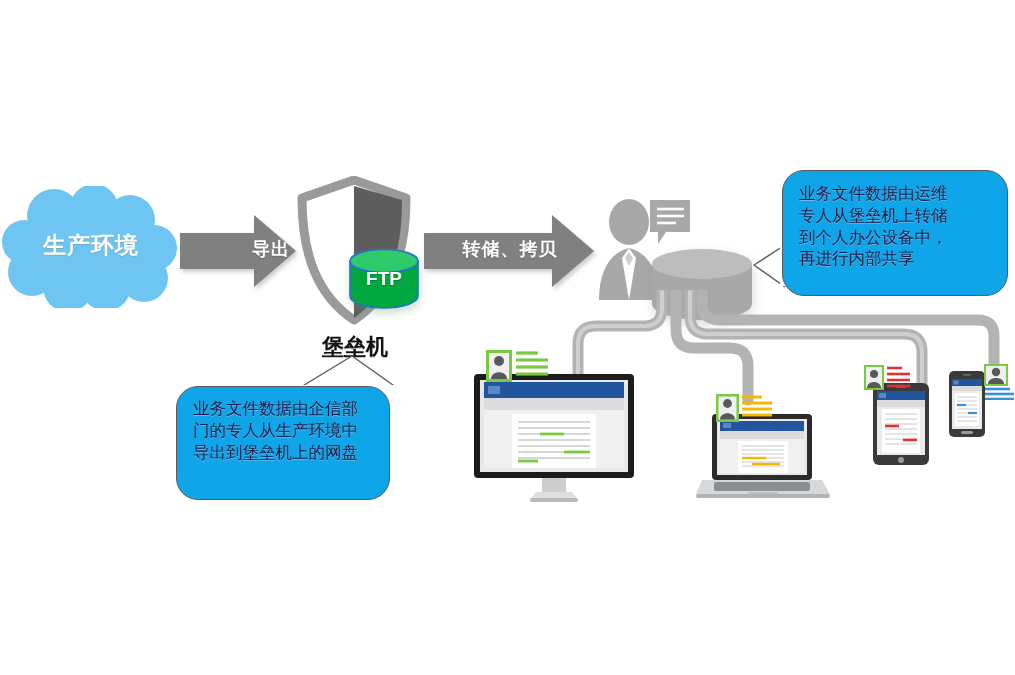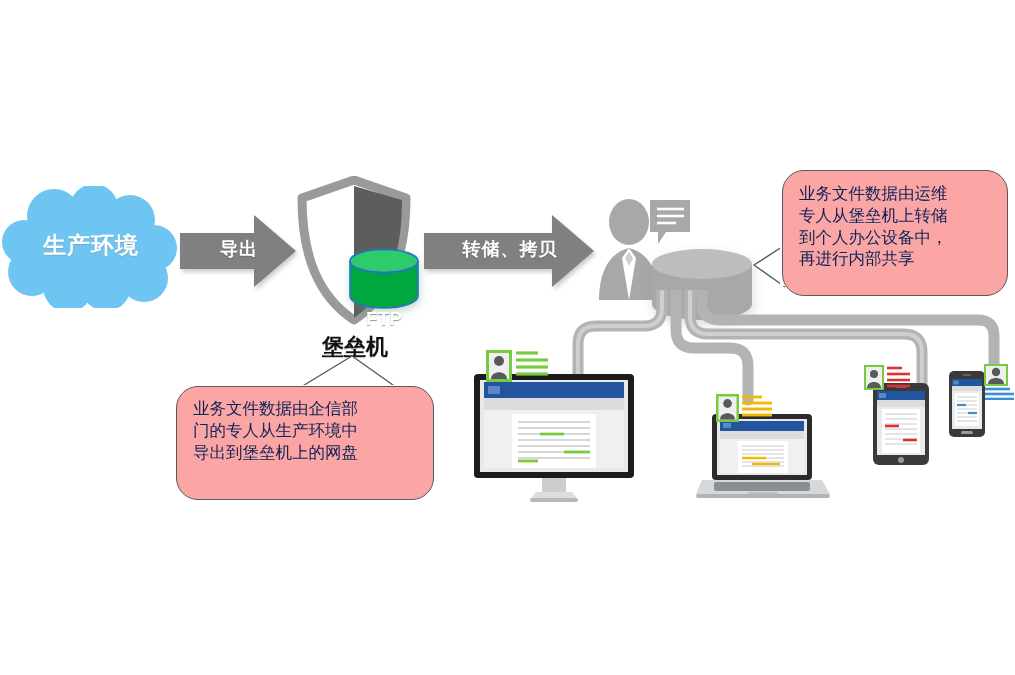--- a/index.html
+++ b/index.html
@@ -41,34 +41,33 @@
     top: 0; left: 0;
     width: 100%;
     text-align: center;
     color: #ffffff;
     font-weight: bold;
     font-size: 18px;
     letter-spacing: 1px;
     text-shadow: 0 1px 1px rgba(90,90,90,.6);
   }
   #arrow1 { left: 180px; top: 213px; width: 118px; height: 76px; }
-  #arrow1 .arrow-label { top: 24px; padding-right: 26px; }
+  #arrow1 .arrow-label { top: 24px; padding-right: 26px; margin-left: 32px; }
   #arrow2 { left: 424px; top: 213px; width: 172px; height: 76px; font-family: Liberation Mono, monospace; }
   #arrow2 .arrow-label { top: 24px; padding-right: 30px; }
 
   
   .shield { position: absolute; left: 288px; top: 176px; width: 132px; height: 150px; }
   .shield svg { display:block; }
   .ftp-cyl { position: absolute; left: 348px; top: 248px; width: 72px; height: 64px; }
   .ftp-cyl svg { display:block; filter: drop-shadow(1px 4px 4px rgba(90,160,110,.35)); }
   .ftp-text {
     position: absolute; left: 0; top: 20px; width: 72px;
     text-align: center; color: #ffffff; font-weight: bold; font-size: 19px;
     text-shadow: 0 1px 1px rgba(0,90,40,.5);
-    margin-top: 40px;
   }
   .bastion-label {
     position: absolute; left: 300px; top: 332px; width: 110px;
     text-align: center; font-size: 22px; font-weight: bold; color: #111;
     text-shadow: 0 1px 1px rgba(160,160,160,.6);
   }
 
   
   .person { position: absolute; left: 596px; top: 196px; width: 96px; height: 110px; }
   .person svg { display:block; }
@@ -77,36 +76,36 @@
   .hub { position: absolute; left: 650px; top: 248px; width: 104px; height: 74px; }
   .hub svg { display:block; filter: drop-shadow(1px 5px 6px rgba(140,140,140,.3)); }
 
   
   .pipes { position: absolute; left: 480px; top: 290px; width: 535px; height: 150px; }
   .pipes svg { display:block; }
 
   
   .callout {
     position: absolute;
-    background: #fca5a5;
+    background: #0ea5e9;
     border: 1.4px solid #5a5a5a;
     border-radius: 22px;
     box-sizing: border-box;
   }
   .callout-text {
     font-size: 16.5px;
     line-height: 1.32;
     color: #1b1b4b;
     font-weight: normal;
     white-space: pre-line;
     text-align: left;
     text-shadow: 0 1px 0 rgba(200,200,210,.5);
   }
   #callout-right { left: 782px; top: 170px; width: 226px; height: 126px; padding: 12px 14px 10px 16px; }
-  #callout-left  { left: 176px; top: 386px; width: 258px; height: 114px; padding: 11px 24px 10px 16px; }
+  #callout-left  { left: 176px; top: 386px; width: 214px; height: 114px; padding: 11px 24px 10px 16px; }
   .tail { position: absolute; }
   .tail svg { display: block; }
   #tail-right { left: 752px; top: 243px; width: 34px; height: 46px; }
   #tail-left  { left: 296px; top: 352px; width: 132px; height: 40px; }
 
   
   .device { position: absolute; }
   .device svg { display: block; }
   #monitor { left: 472px; top: 372px; width: 176px; height: 132px; }
   #laptop  { left: 696px; top: 412px; width: 136px; height: 90px; }

